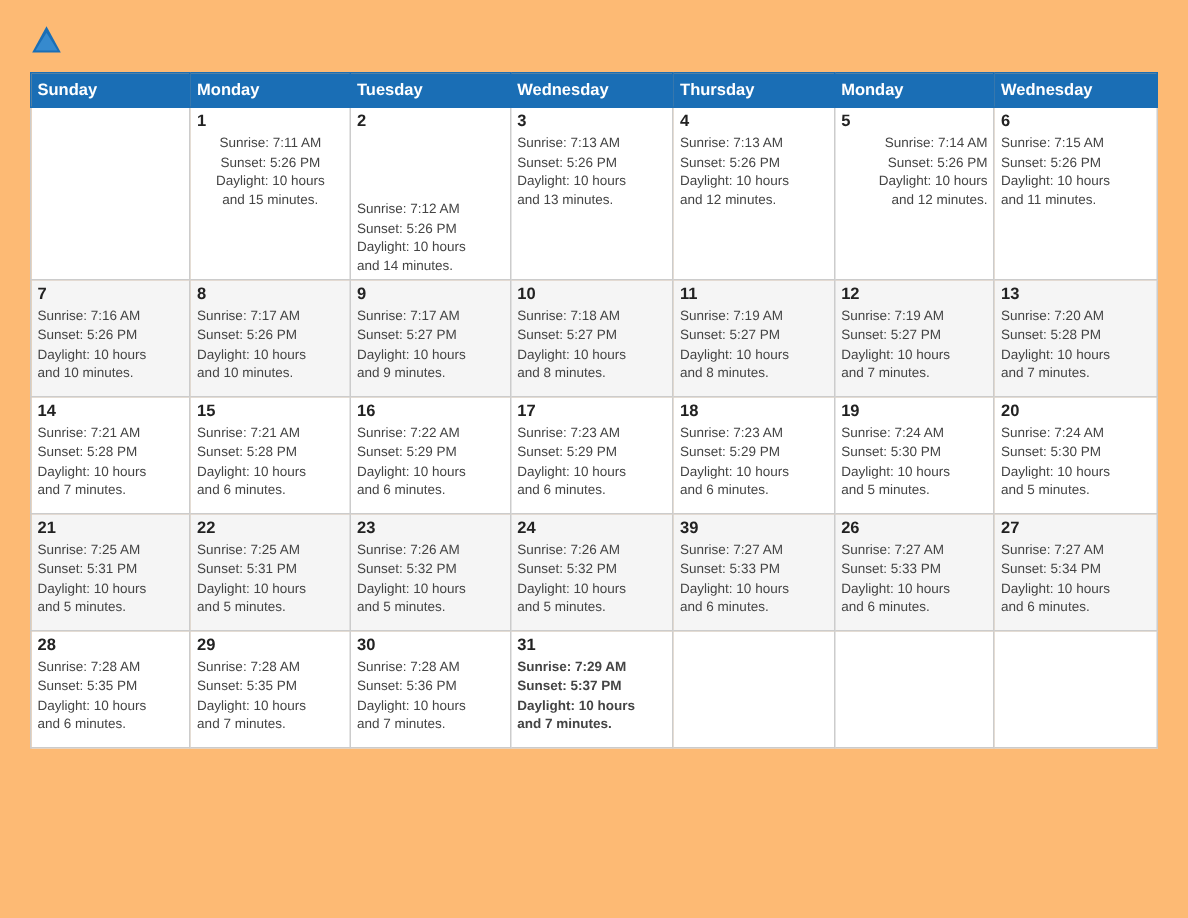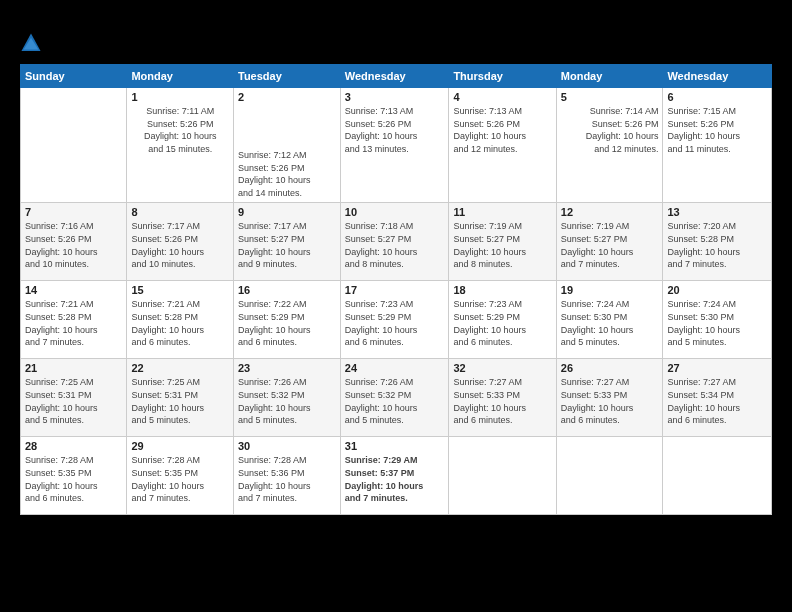--- a/index.html
+++ b/index.html
@@ -6,22 +6,22 @@
     body {
       font-family: Arial, sans-serif;
       background: #fff;
       width: 792px;
       height: 612px;
       overflow: hidden;
     }
     .page {
       width: 792px;
       height: 612px;
-      padding: 32px 20px;
-      background: #000000;
+      padding: 16px 20px;
+      background: #fdba74;
     }
     .header {
       display: flex;
       justify-content: space-between;
       align-items: flex-start;
       margin-bottom: 10px;
     }
     .logo {
       display: flex;
       align-items: center;
@@ -302,21 +302,21 @@
 and 5 minutes.</div>
           </td>
           <td>
             <div class="day-num">24</div>
             <div class="day-info" style="white-space: pre-line;">Sunrise: 7:26 AM
 Sunset: 5:32 PM
 Daylight: 10 hours
 and 5 minutes.</div>
           </td>
           <td>
-            <div class="day-num">32</div>
+            <div class="day-num">39</div>
             <div class="day-info" style="white-space: pre-line;">Sunrise: 7:27 AM
 Sunset: 5:33 PM
 Daylight: 10 hours
 and 6 minutes.</div>
           </td>
           <td>
             <div class="day-num">26</div>
             <div class="day-info" style="white-space: pre-line;">Sunrise: 7:27 AM
 Sunset: 5:33 PM
 Daylight: 10 hours

